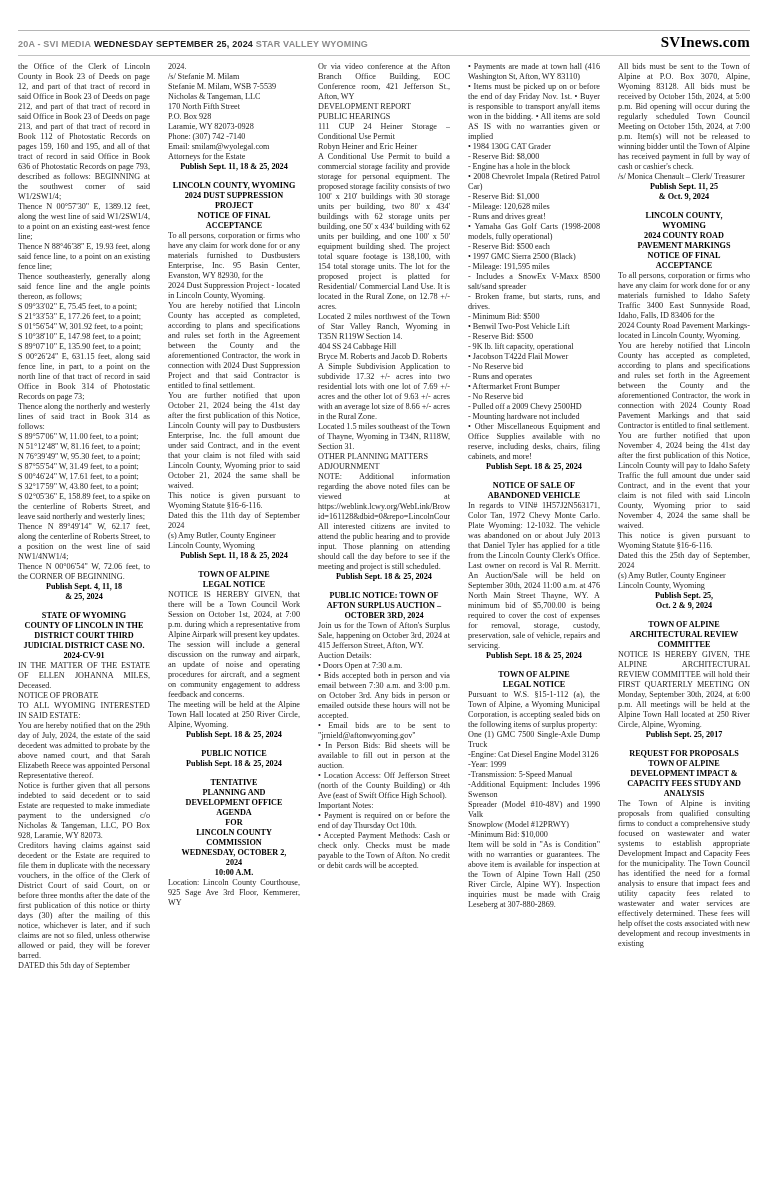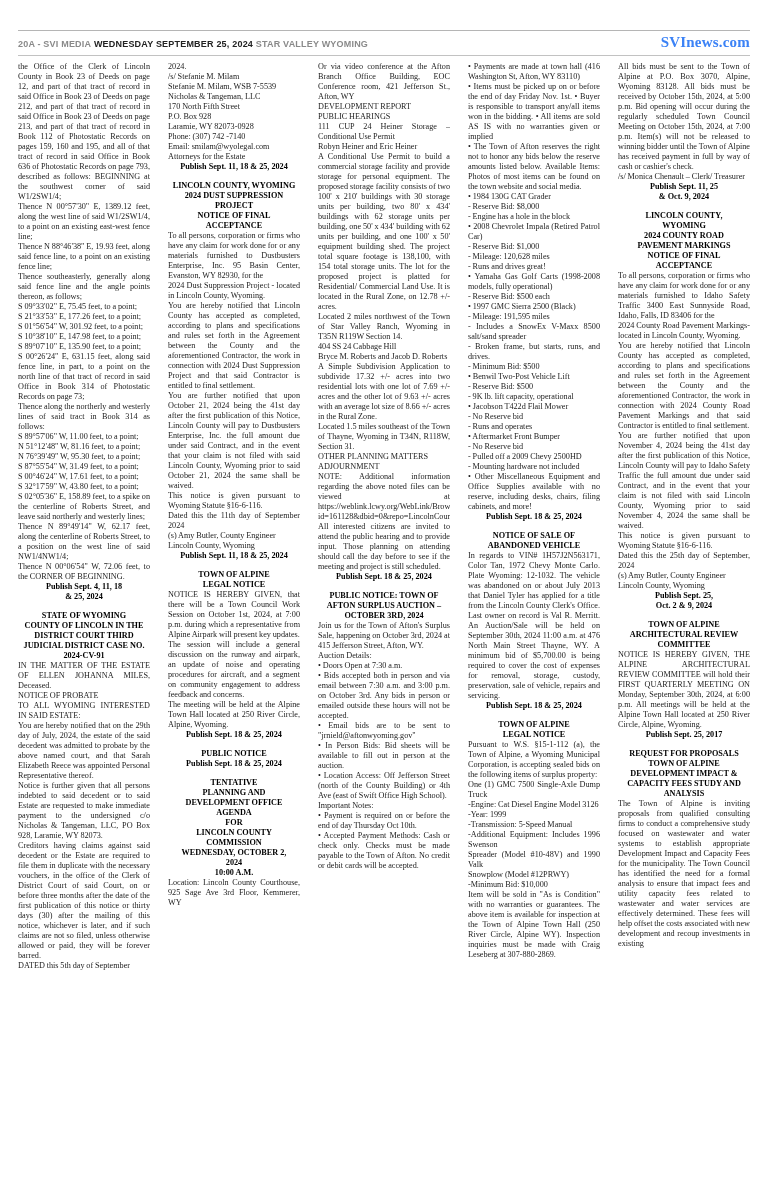--- a/index.html
+++ b/index.html
@@ -24,21 +24,21 @@
   }
   .masthead-left {
     font-family: "Liberation Sans", sans-serif;
     font-size: 9px; letter-spacing: 0.2px;
     white-space: nowrap;
   }
   .mh-gray { color: #8a8a8a; font-weight: 600; }
   .mh-dark { color: #222; font-weight: 800; }
   .masthead-site {
     font-family: "Liberation Serif", serif;
-    font-weight: 700; font-size: 15px; color: #3b82f6;
+    font-weight: 700; font-size: 15px; color: #000000;
     letter-spacing: 0.2px;
   }
   .masthead .rule-bottom { border-top: 1px solid #c2c2c2; }
 
   
   .columns {
     display: flex;
     gap: 18px;
     margin: 6px 18px 0 18px;
     height: 1120px;
@@ -194,21 +194,20 @@
         <div class="para">• Email bids are to be sent to "jrnield@aftonwyoming.gov"</div>
         <div class="para">• In Person Bids: Bid sheets will be available to fill out in person at the auction.</div>
         <div class="para">• Location Access: Off Jefferson Street (north of the County Building) or 4th Ave (east of Swift Office High School).</div>
         <div class="para">Important Notes:</div>
         <div class="para">• Payment is required on or before the end of day Thursday Oct 10th.</div>
         <div class="para">• Accepted Payment Methods: Cash or check only. Checks must be made payable to the Town of Afton. No credit or debit cards will be accepted.</div>
       </div>
       <div class="col">
         <div class="para">• Payments are made at town hall (416 Washington St, Afton, WY 83110)</div>
         <div class="para">• Items must be picked up on or before the end of day Friday Nov. 1st. • Buyer is responsible to transport any/all items won in the bidding. • All items are sold AS IS with no warranties given or implied</div>
-        <div class="para">• The Town of Afton reserves the right not to honor any bids below the reserve amounts listed below. Available Items: Photos of most items can be found on the town website and social media.</div>
         <div class="para">• 1984 130G CAT Grader</div>
         <div class="para">- Reserve Bid: $8,000</div>
         <div class="para">- Engine has a hole in the block</div>
         <div class="para">• 2008 Chevrolet Impala (Retired Patrol Car)</div>
         <div class="para">- Reserve Bid: $1,000</div>
         <div class="para">- Mileage: 120,628 miles</div>
         <div class="para">- Runs and drives great!</div>
         <div class="para">• Yamaha Gas Golf Carts (1998-2008 models, fully operational)</div>
         <div class="para">- Reserve Bid: $500 each</div>
         <div class="para">• 1997 GMC Sierra 2500 (Black)</div>

